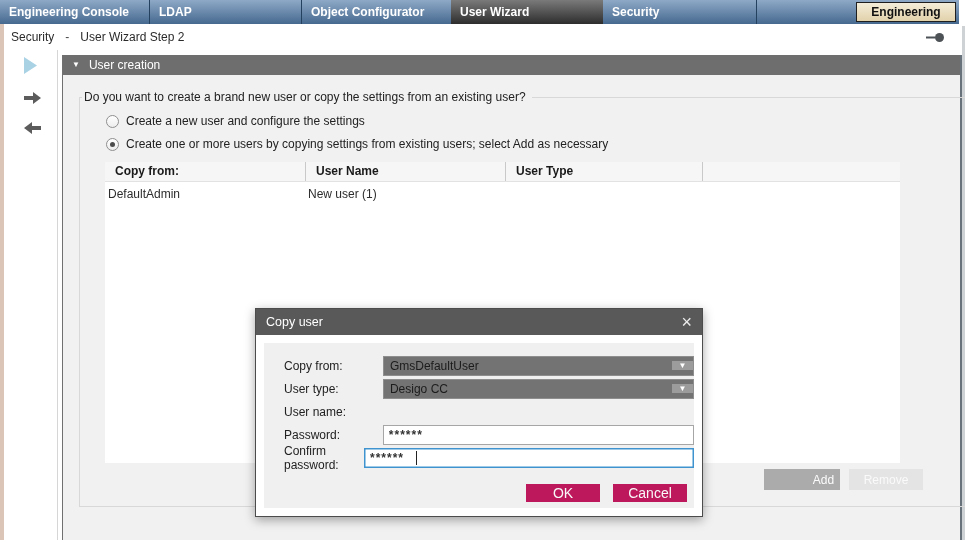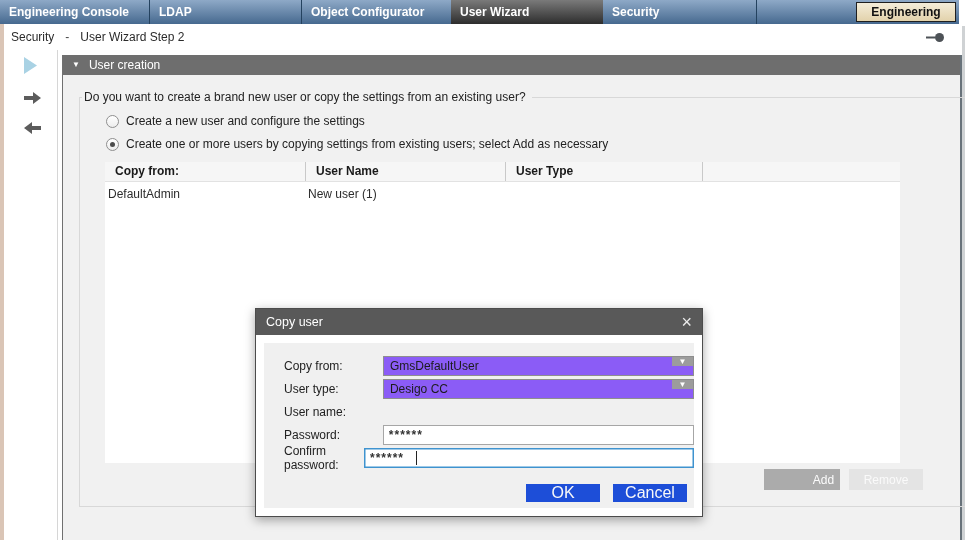--- a/index.html
+++ b/index.html
@@ -121,41 +121,41 @@
     display:flex; align-items:center; padding:0 10px; font-size:12.5px;
   }
   .dlg-close { margin-left:auto; font-size:18px; line-height:1; color:#ececec; cursor:pointer; font-weight:300; }
   .dlg-inner {
     position:absolute; left:8px; top:34px; right:8px; bottom:8px;
     background:#f0f0f0; padding-top:11px;
   }
   .dlg-row { display:flex; align-items:center; height:23px; padding-left:20px; }
   .dlg-label { width:105px; font-size:12px; color:#222; }
   .combo {
-    width:330px; height:20px; background:#8b5cf6; border:1px solid #8e8e8e;
-    display:flex; align-items:flex-start; cursor:pointer;
+    width:330px; height:20px; background:#737373; border:1px solid #8e8e8e;
+    display:flex; align-items:center; cursor:pointer;
   }
   .combo-text { flex:1; font-size:12px; line-height:18px; padding-left:6px; color:#1c1c1c; }
   .combo-btn {
     width:21px; background:#9c9c9c; color:#fff; font-size:8px;
     display:flex; align-items:center; justify-content:center;
   }
   .txt {
     width:330px; height:20px; border:1px solid #a6a6a6; background:#fff;
     font-family:"Liberation Sans",sans-serif; font-size:12px; color:#1c1c1c;
     padding:0 5px; outline:none;
   }
   .pwd { letter-spacing:1px; font-weight:bold; color:#333; }
   .txt.focused { border:1px solid #3f93cf; box-shadow:inset 0 0 0 0.5px #3f93cf; }
   .input-wrap { position:relative; width:330px; }
   .caret { position:absolute; left:52px; top:3px; width:1px; height:14px; background:#222; }
   .dlg-buttons { position:absolute; right:7px; bottom:6px; display:flex; gap:13px; }
   .dlg-btn {
-    width:74px; height:18px; border:none; background:#1d4ed8; color:#f8f8f8;
-    font-family:"Liberation Sans",sans-serif; font-size:16px; line-height:18px;
+    width:74px; height:18px; border:none; background:#be185d; color:#f8f8f8;
+    font-family:"Liberation Sans",sans-serif; font-size:14px; line-height:18px;
     text-align:center; cursor:pointer;
   }
 </style>
 </head>
 <body>
 
 <div class="screen">
 
   <div class="tabbar">
     <div class="tab" style="width:149px">Engineering Console</div>

